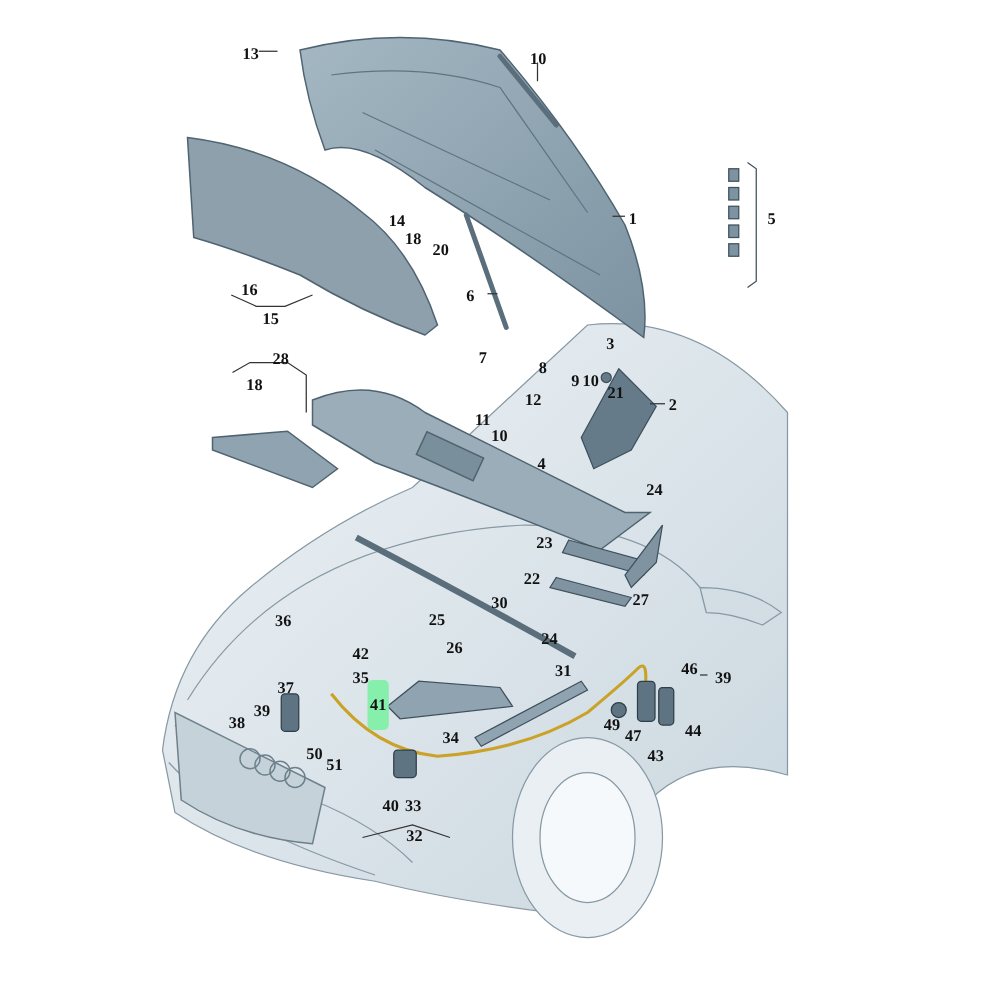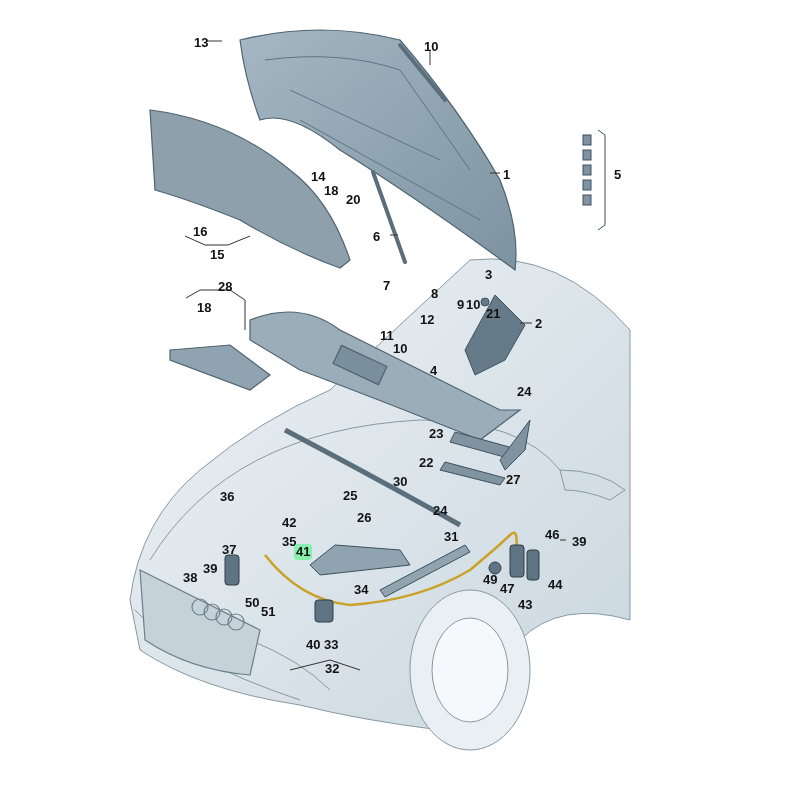--- a/index.html
+++ b/index.html
@@ -1,19 +1,19 @@
 <!DOCTYPE html>
 <html><head>
 <meta charset="utf-8">
 <style>
   html,body{margin:0;padding:0;background:#ffffff;}
   body{width:800px;height:800px;position:relative;overflow:hidden;font-family:"Liberation Sans",sans-serif;}
   #art{position:absolute;left:0;top:0;width:800px;height:800px;}
-  .lbl{position:absolute;font-family:Liberation Sans, sans-serif;font-weight:bold;font-size:13px;color:#111;line-height:14px;white-space:nowrap;}
-  .lbl.hl{background:#86efac;border-radius:4px;padding:1px 2px;}
+  .lbl{position:absolute;font-family:Liberation Serif, serif;font-weight:bold;font-size:13px;color:#111;line-height:14px;white-space:nowrap;}
+  .lbl.hl{background:#86efac;border-radius:4px;padding:13px 2px;}
 </style>
 </head>
 <body>
 
 <svg id="art" viewBox="0 0 800 800" xmlns="http://www.w3.org/2000/svg">
   <defs>
     <linearGradient id="gBody" x1="0" y1="0" x2="1" y2="1">
       <stop offset="0" stop-color="#eef3f6"></stop>
       <stop offset="1" stop-color="#c9d6de"></stop>
     </linearGradient>

